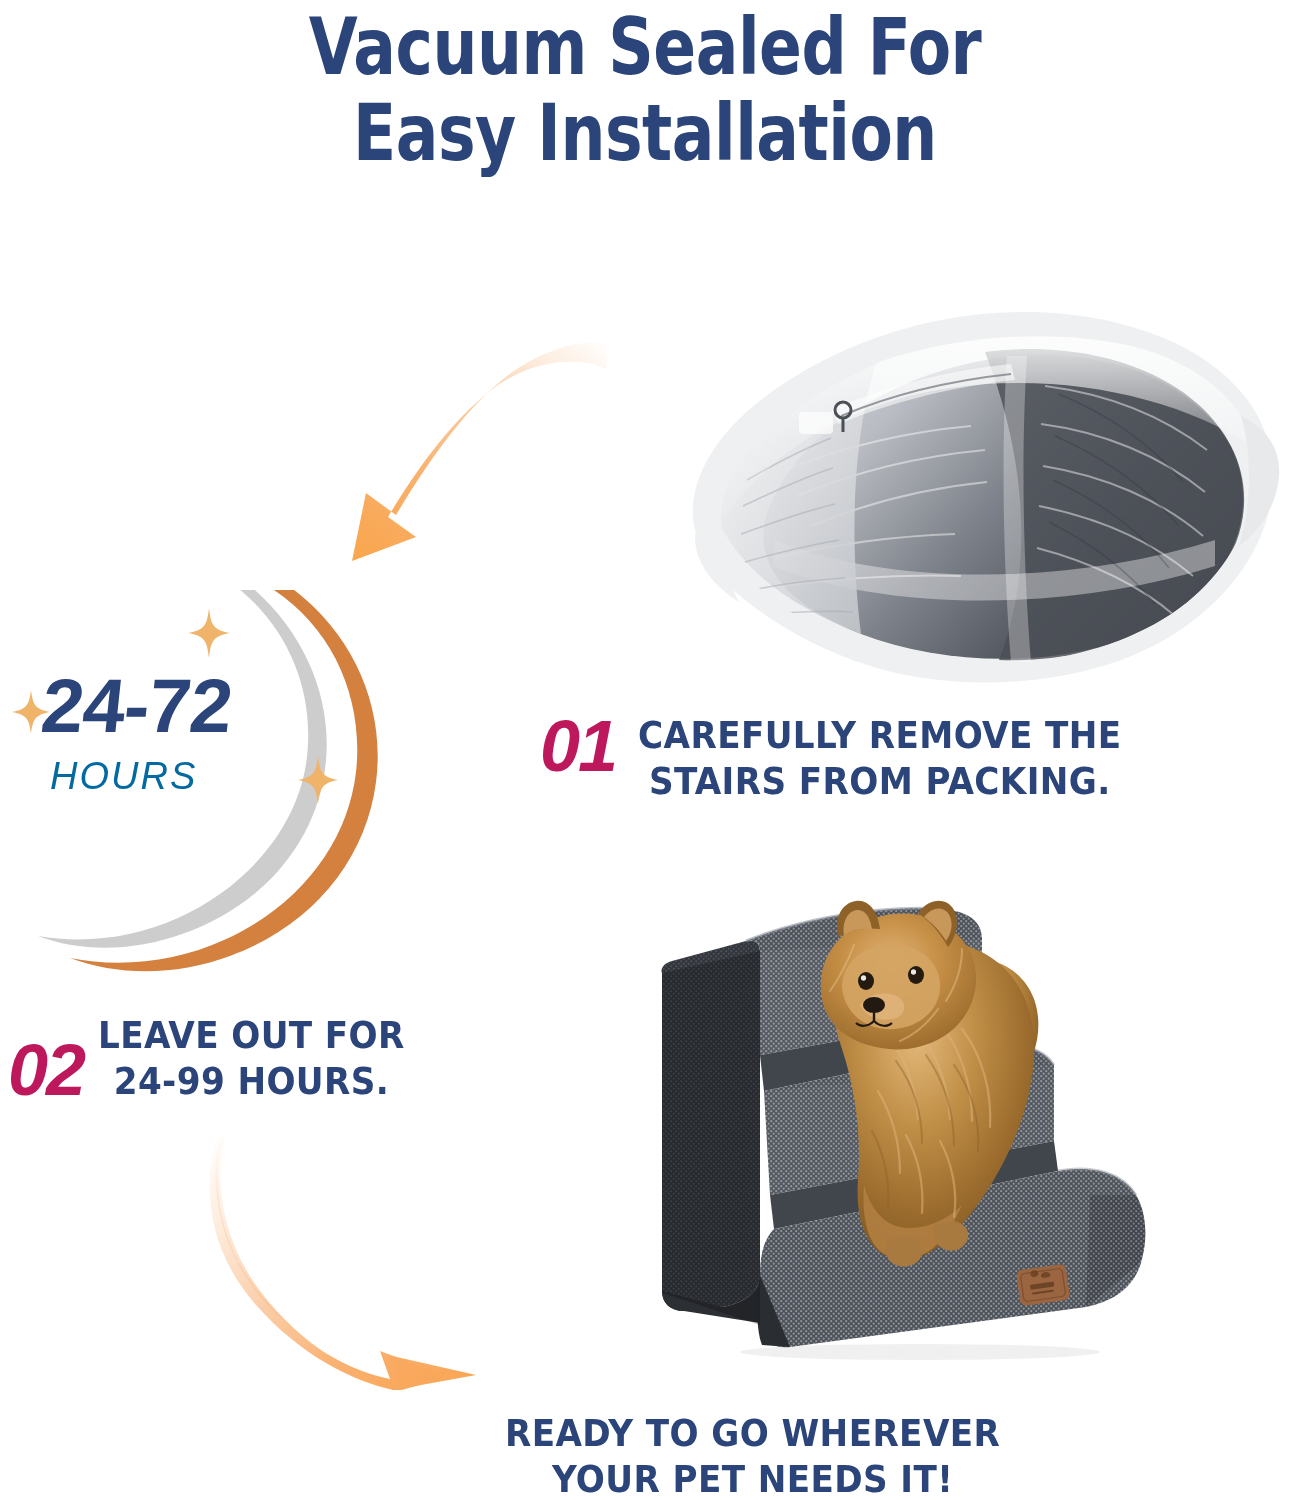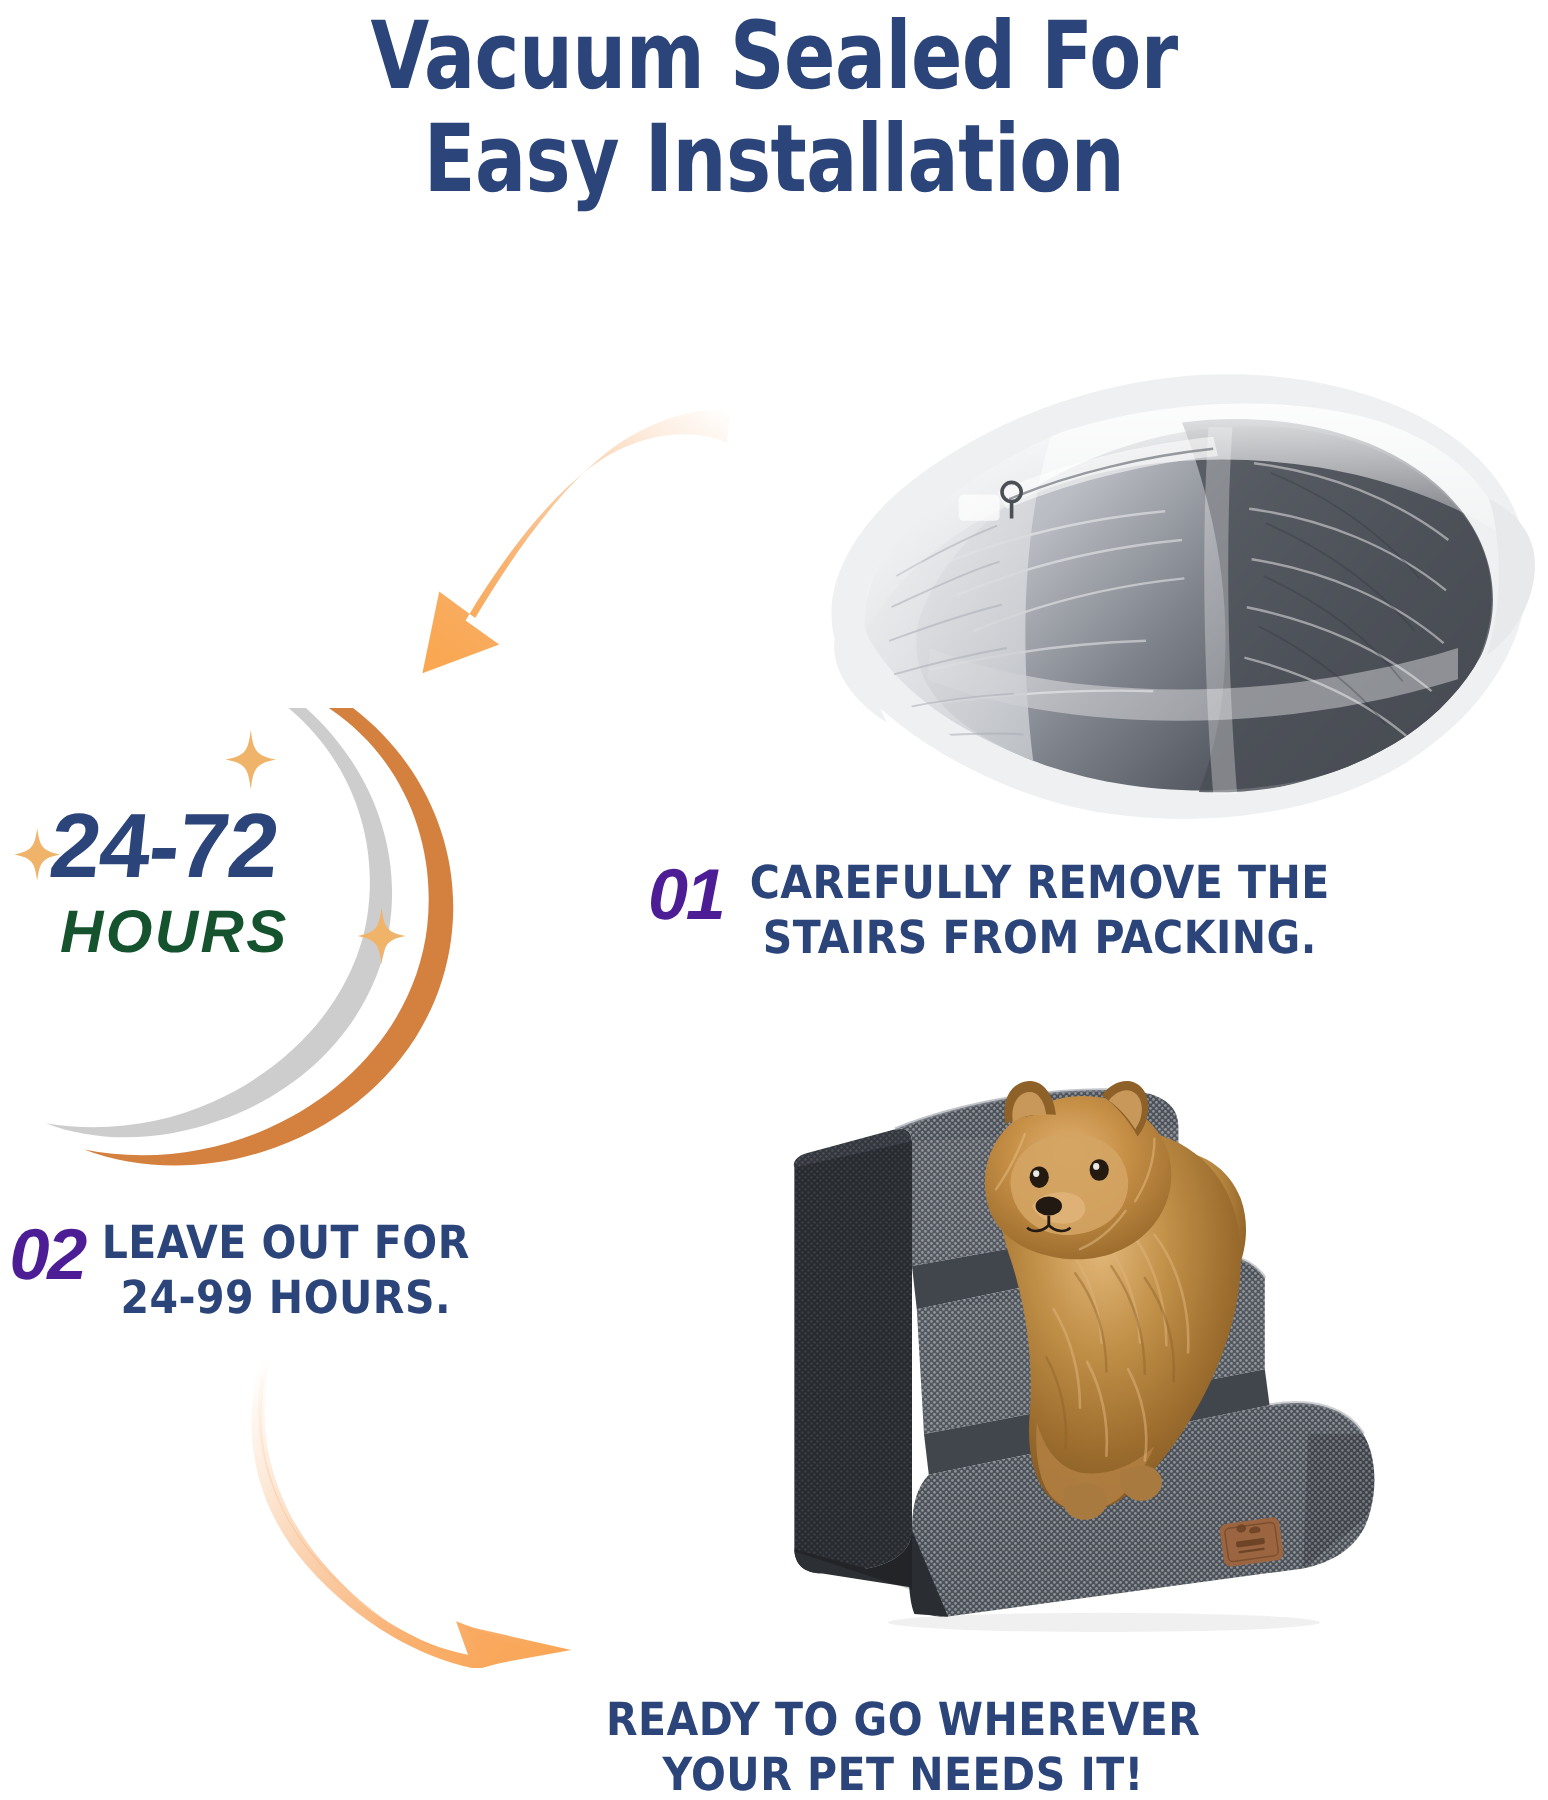--- a/index.html
+++ b/index.html
@@ -60,60 +60,60 @@
     line-height: 76px;
     color: #2b4479;
     letter-spacing: -1px;
     transform: skewX(-6deg);
   }
   #badge-unit {
     position: absolute;
     left: 50px;
     top: 160px;
     font-family: "Liberation Sans", sans-serif;
-    font-weight: bold;
+    font-weight: normal;
     font-style: italic;
-    font-size: 50px;
+    font-size: 38px;
     line-height: 52px;
-    color: #14532d;
+    color: #0369a1;
     letter-spacing: 2px;
   }
 
   
   .step {
     position: absolute;
     display: flex;
     align-items: flex-start;
   }
   .step-num {
     font-family: "Liberation Sans", sans-serif;
     font-weight: bold;
     font-style: italic;
-    font-size: 60px;
+    font-size: 72px;
     line-height: 92px;
-    color: #4c1d95;
+    color: #be185d;
     letter-spacing: -2px;
     flex: 0 0 auto;
   }
   .step-text {
     font-family: "Liberation Sans Narrow", "DejaVu Sans Condensed", "Liberation Sans", sans-serif;
     font-weight: bold;
     font-size: 38px;
     line-height: 46px;
     color: #2b4479;
     letter-spacing: 0.4px;
     padding-top: 12px;
     white-space: pre-line;
     text-align: center;
   }
 
   #step1 { left: 540px; top: 700px; }
   #step1 .step-num { margin-right: 22px; }
   #step2 { left: 8px;   top: 1000px; }
-  #step2 .step-num { margin-right: 14px; }
+  #step2 .step-num { margin-right: 14px; margin-top: 24px; }
   #step3 { left: 505px; top: 1398px; }
   #step3 .step-num { margin-right: 14px; }
 
   
   .photo { position: absolute; }
 
   #photo-pack { left: 655px; top: 290px; width: 630px; height: 400px; }
   #photo-stairs { left: 650px; top: 895px; width: 530px; height: 465px; }
 
   

